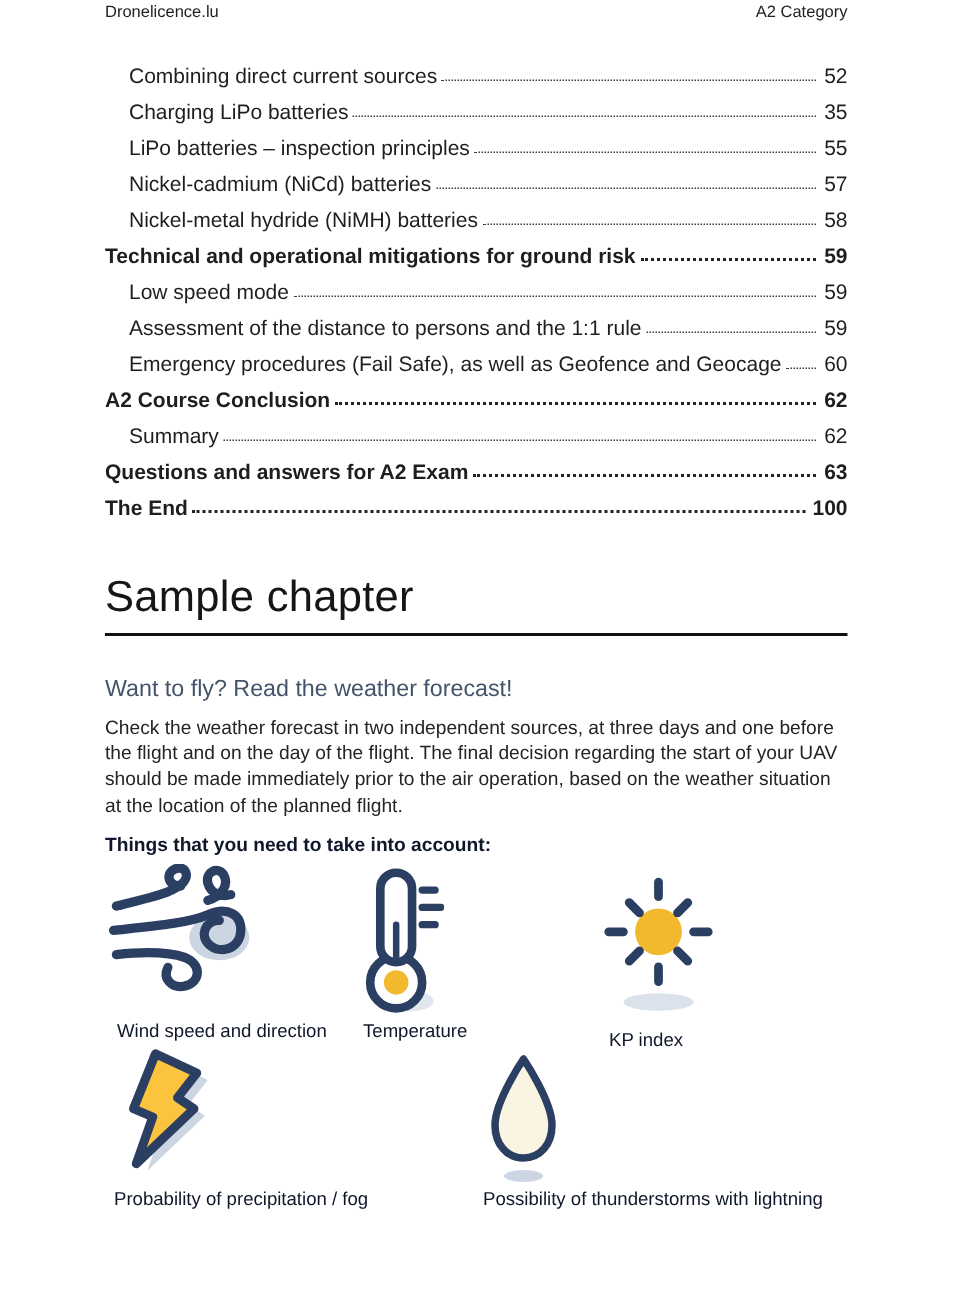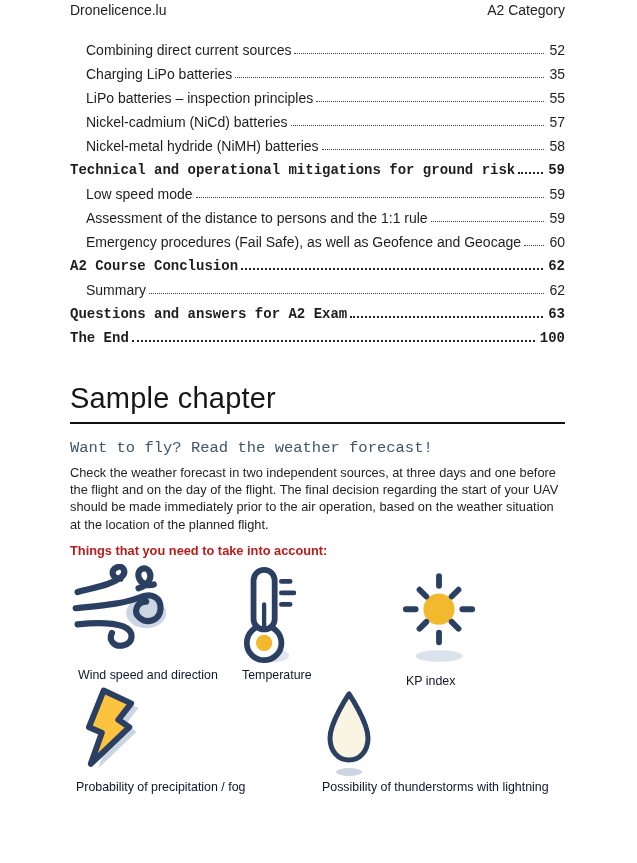--- a/index.html
+++ b/index.html
@@ -5,35 +5,35 @@
   :root{
     --navy:#2B3F63; --yellow:#F2B92F; --bolt-yellow:#FCC33F;
     --cream:#FAF4E3; --shadow:#CCD5E2; --text:#1E1E1E; --subtitle:#44546A;
   }
   *{margin:0;padding:0;box-sizing:border-box;}
   html,body{background:#fff;}
   body{width:637px;height:863px;position:relative;overflow:hidden;
        font-family:"Liberation Sans","DejaVu Sans",sans-serif;color:var(--text);}
   .page{position:absolute;inset:0;background:#fff;}
   .header{position:absolute;top:2px;left:70px;right:72px;display:flex;
-          justify-content:space-between;font-size:14px;color:#222;}
+          justify-content:space-between;font-size:11px;color:#222;}
   .content{position:absolute;left:70px;right:72px;top:0;}
   .toc{padding-top:37px;}
   .toc-row{display:flex;align-items:flex-end;height:24px;font-size:14px;}
   .toc-row.indent{padding-left:16px;}
-  .toc-row.bold{font-weight:700;font-family:Liberation Mono, monospace;}
+  .toc-row.bold{font-weight:700;}
   .toc-label{white-space:nowrap;padding-bottom:3px;}
   .dots{flex:1;border-bottom:1.6px dotted #3c3c3c;margin:0 5px 7px 3px;min-width:20px;}
   .toc-row.bold .dots{border-bottom-width:2px;border-bottom-color:#222;}
   .toc-num{padding-bottom:3px;}
   .chapter-title{margin-top:33px;font-size:29px;font-weight:400;letter-spacing:.2px;color:#161616;}
   .title-rule{margin-top:7px;border-top:2px solid #111;}
-  .chapter-subtitle{margin-top:15px;font-size:15.5px;font-weight:500;color:var(--subtitle);font-family:Liberation Mono, monospace;}
+  .chapter-subtitle{margin-top:27px;font-size:15.5px;font-weight:500;color:var(--subtitle);}
   .chapter-paragraph{margin-top:7px;font-size:12.8px;line-height:17.2px;color:#242424;max-width:492px;}
-  .factors-intro{margin-top:10px;font-size:12.8px;font-weight:600;color:#b91c1c;}
+  .factors-intro{margin-top:10px;font-size:12.8px;font-weight:600;color:#0f172a;}
   .factors{position:relative;margin-top:4px;height:250px;}
   .factor{position:absolute;}
   .factor-label{position:absolute;font-size:12.4px;color:#0f172a;white-space:nowrap;}
   svg{display:block;}
   .ic-line{fill:none;stroke:var(--navy);stroke-linecap:round;stroke-linejoin:round;}
   .ic-shadow{fill:var(--shadow);}
   .ic-sun{fill:var(--yellow);}
   .ic-bolt{fill:var(--bolt-yellow);stroke:var(--navy);stroke-linejoin:round;}
   .ic-cream{fill:var(--cream);stroke:var(--navy);stroke-linejoin:round;}
   .ic-white{fill:#fff;stroke:var(--navy);}

